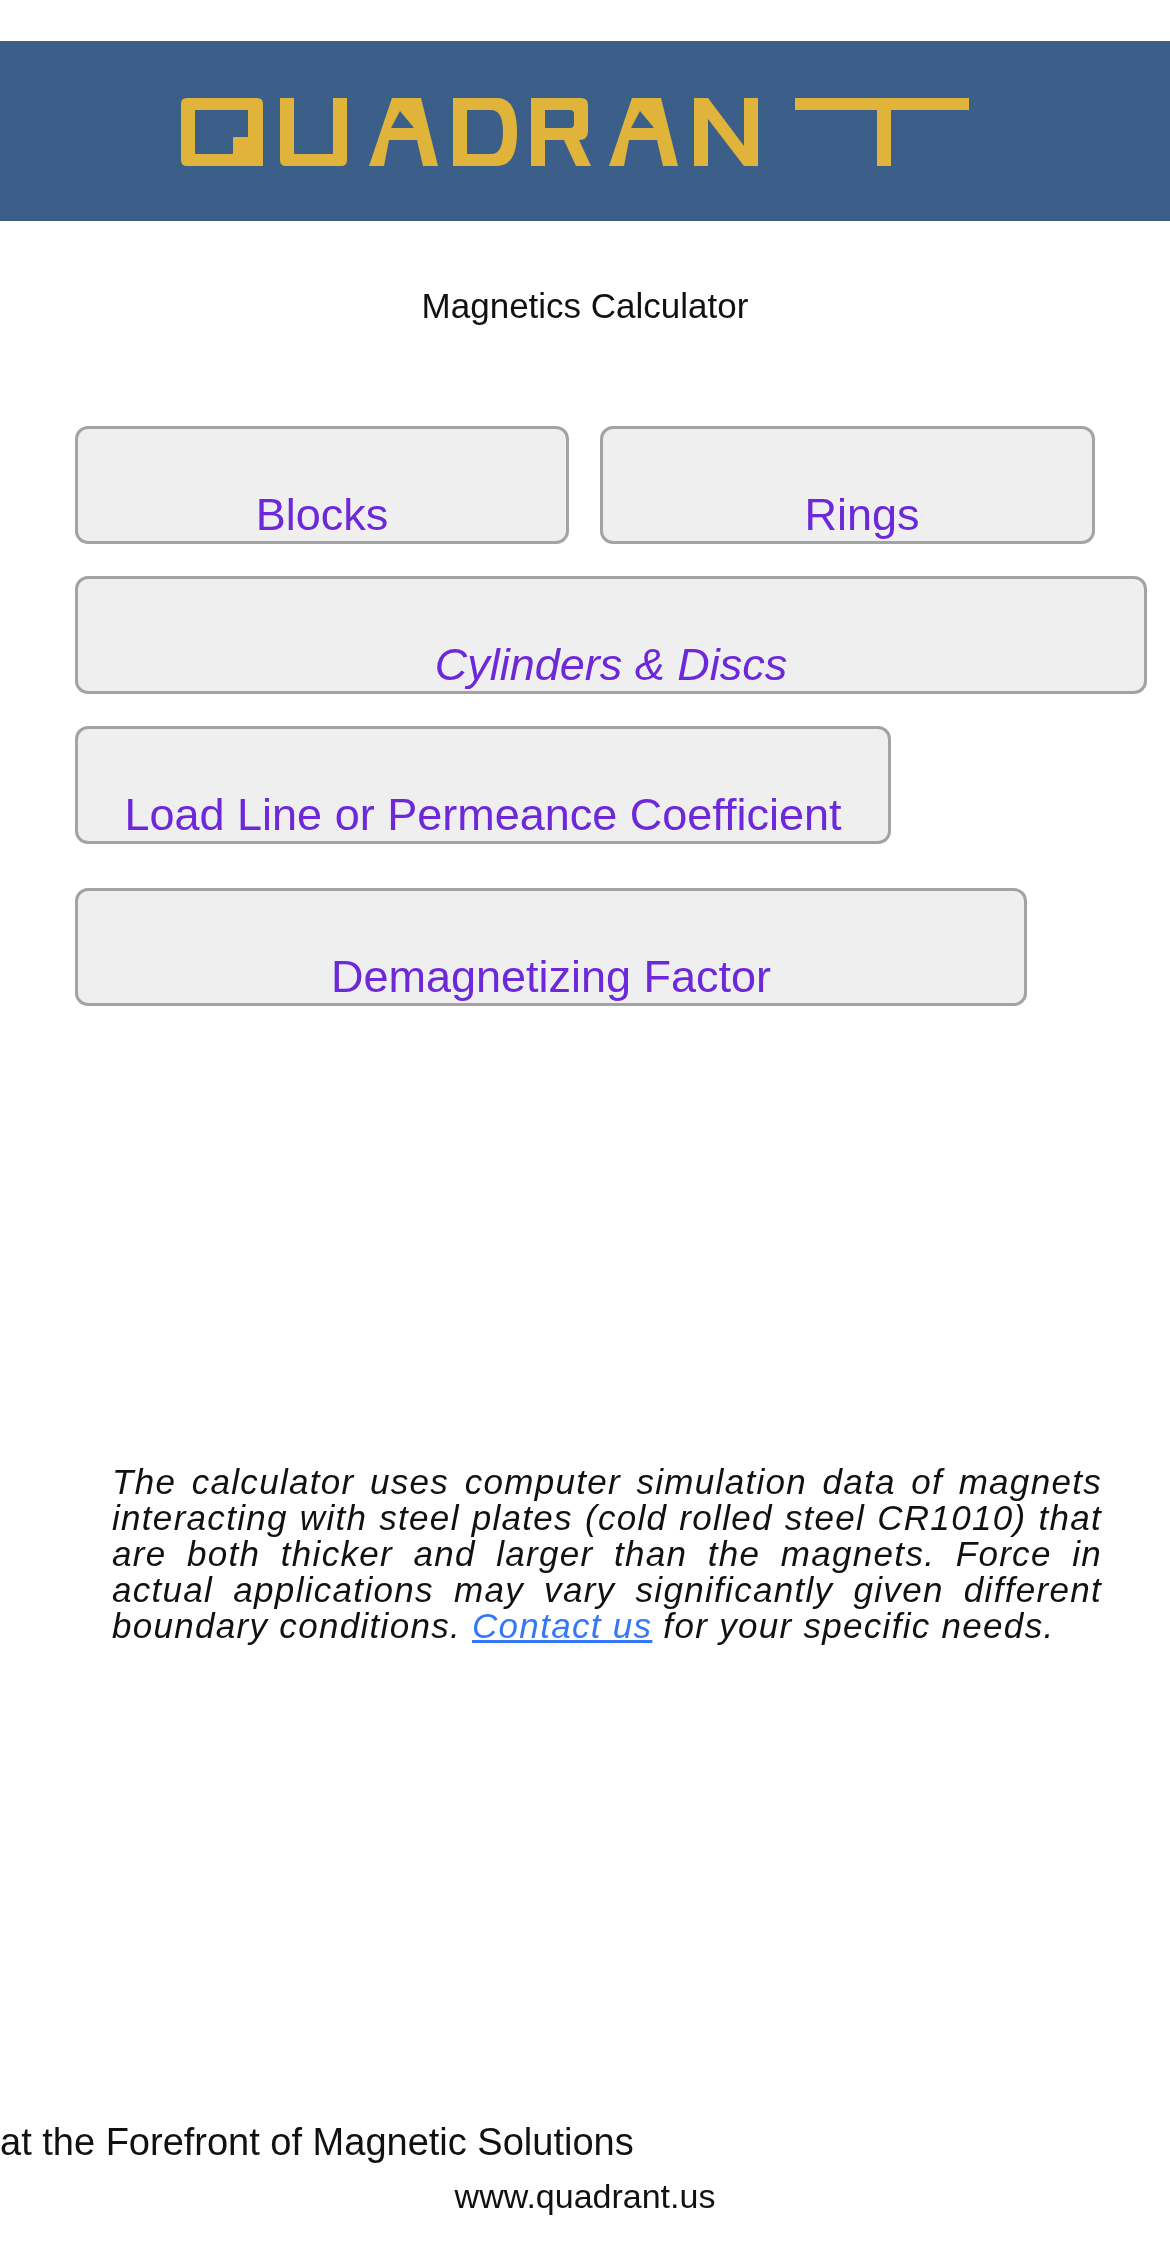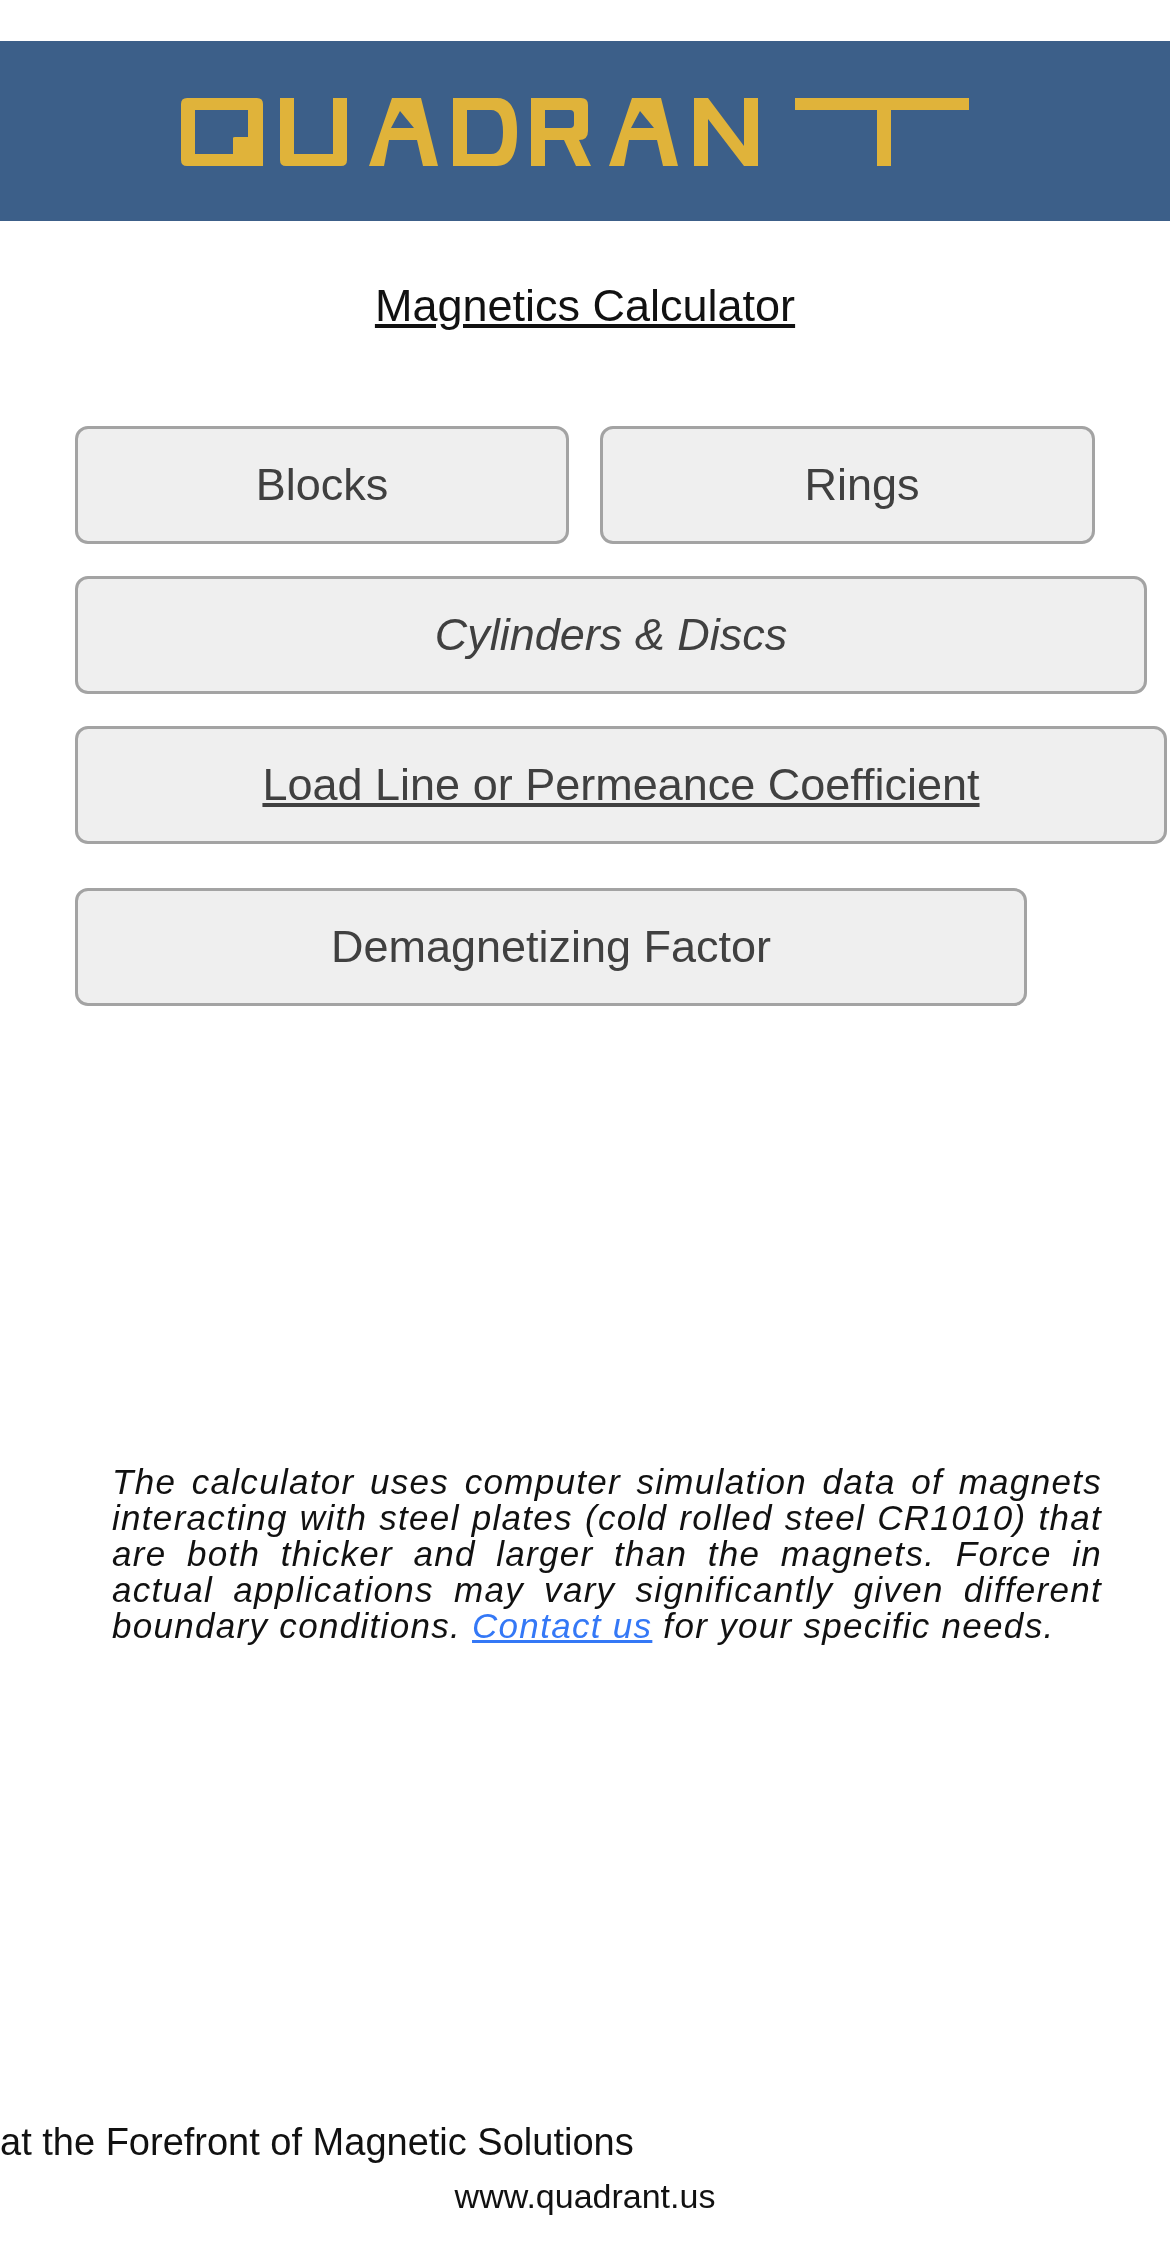--- a/index.html
+++ b/index.html
@@ -29,43 +29,42 @@
     top: 57px;
     width: 806px;
     height: 68px;
   }
   .title {
     position: absolute;
     left: 0;
     top: 276px;
     width: 1170px;
     text-align: center;
-    font-size: 45px;
+    font-size: 35px;
     line-height: 60px;
     color: #111;
-    text-decoration: underline;
   }
   .btn {
     position: absolute;
     box-sizing: border-box;
     height: 118px;
     background: #efefef;
     border: 3px solid #a3a3a3;
     border-radius: 13px;
     display: flex;
-    align-items: center;
+    align-items: flex-end;
     justify-content: center;
     font-size: 45px;
-    color: #404040;
+    color: #6d28d9;
     cursor: pointer;
   }
   .btn-blocks { left: 75px; top: 426px; width: 494px; }
   .btn-rings { left: 600px; top: 426px; width: 495px; padding-left: 29px; }
   .btn-cyl { left: 75px; top: 576px; width: 1072px; font-style: italic; }
-  .btn-load { left: 75px; top: 726px; width: 1092px; text-decoration: underline; }
+  .btn-load { left: 75px; top: 726px; width: 816px; }
   .btn-demag { left: 75px; top: 888px; width: 952px; }
 
   .disclaimer {
     position: absolute;
     left: 100px;
     top: 1452px;
     width: 990px;
     font-size: 35px;
     line-height: 36px;
     font-style: italic;

